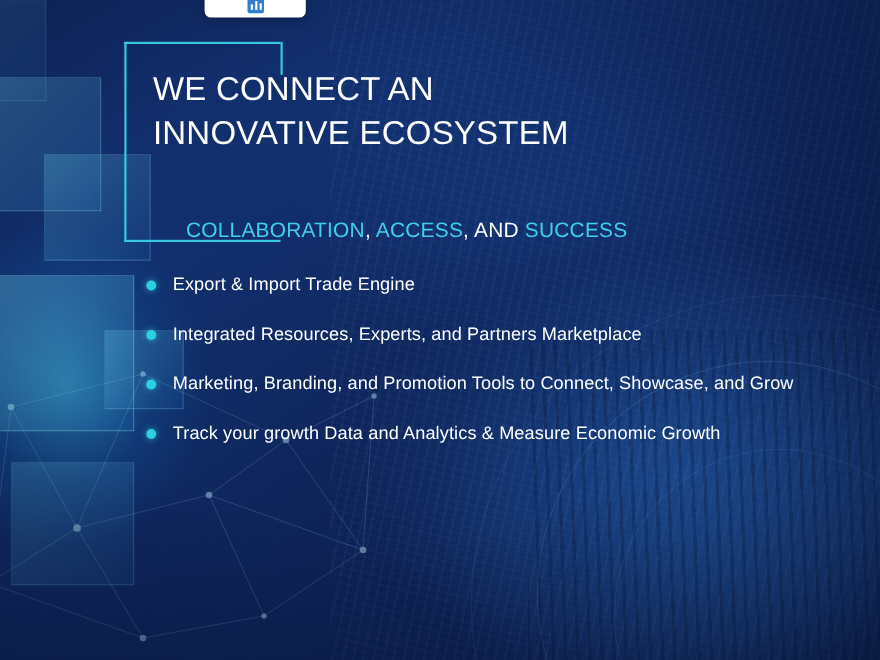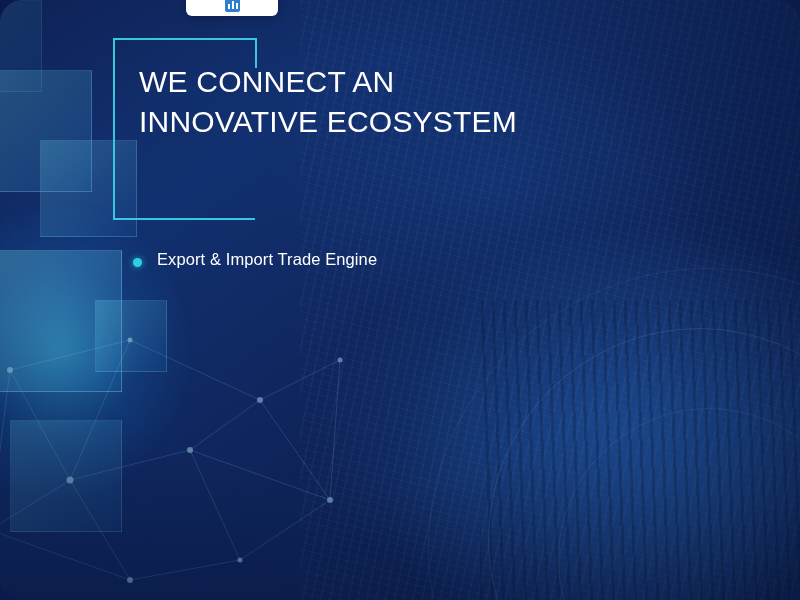--- a/index.html
+++ b/index.html
@@ -13,21 +13,20 @@
     font-family: "Liberation Sans", sans-serif;
     background: #0a1a4a;
   }
 
   #slide {
     position: relative;
     width: 800px;
     height: 600px;
     overflow: hidden;
     background: #0d2050;
-    border-radius: 23px;
   }
 
   
   .bg-base {
     position: absolute;
     inset: 0;
     background:
       radial-gradient(ellipse 55% 48% at 78% 72%, rgba(30,85,160,0.55) 0%, rgba(12,35,85,0.0) 70%),
       radial-gradient(ellipse 40% 35% at 62% 30%, rgba(22,60,130,0.5) 0%, rgba(10,28,74,0) 72%),
       linear-gradient(145deg, #112a66 0%, #12306f 28%, #0e2459 58%, #0b1c47 100%);
@@ -175,21 +174,21 @@
 
   
   .bullets {
     position: absolute;
     left: 133px; top: 248px;
     width: 600px;
   }
   .bullet {
     position: relative;
     display: flex;
-    align-items: center;
+    align-items: flex-start;
     margin-bottom: 23px;
   }
   .bullet .dot {
     flex: 0 0 auto;
     width: 9px; height: 9px;
     border-radius: 50%;
     background: #2ecfe0;
     margin-top: 7px;
     margin-right: 15px;
     box-shadow: 0 0 6px rgba(46,207,224,0.7);
@@ -257,21 +256,36 @@
       </span>
   </div>
 
   <div class="bracket"></div>
 
   <div class="headline">
     <div class="line">WE CONNECT AN</div>
     <div class="line">INNOVATIVE ECOSYSTEM</div>
   </div>
 
+  <div class="subline">
+    <span class="c1">COLLABORATION</span><span class="sep">, </span><span class="c2">ACCESS</span><span class="sep">, AND </span><span class="c3">SUCCESS</span>
+  </div>
 
   <div class="bullets">
     <div class="bullet">
       <span class="dot"></span>
       <span class="txt">Export &amp; Import Trade Engine</span>
     </div>
+    <div class="bullet">
+      <span class="dot"></span>
+      <span class="txt">Integrated Resources, Experts, and Partners Marketplace</span>
+    </div>
+    <div class="bullet">
+      <span class="dot"></span>
+      <span class="txt">Marketing, Branding, and Promotion Tools to Connect, Showcase, and Grow</span>
+    </div>
+    <div class="bullet">
+      <span class="dot"></span>
+      <span class="txt">Track your growth Data and Analytics &amp; Measure Economic Growth</span>
+    </div>
   </div>
 
 </div>
 
 </body></html>

